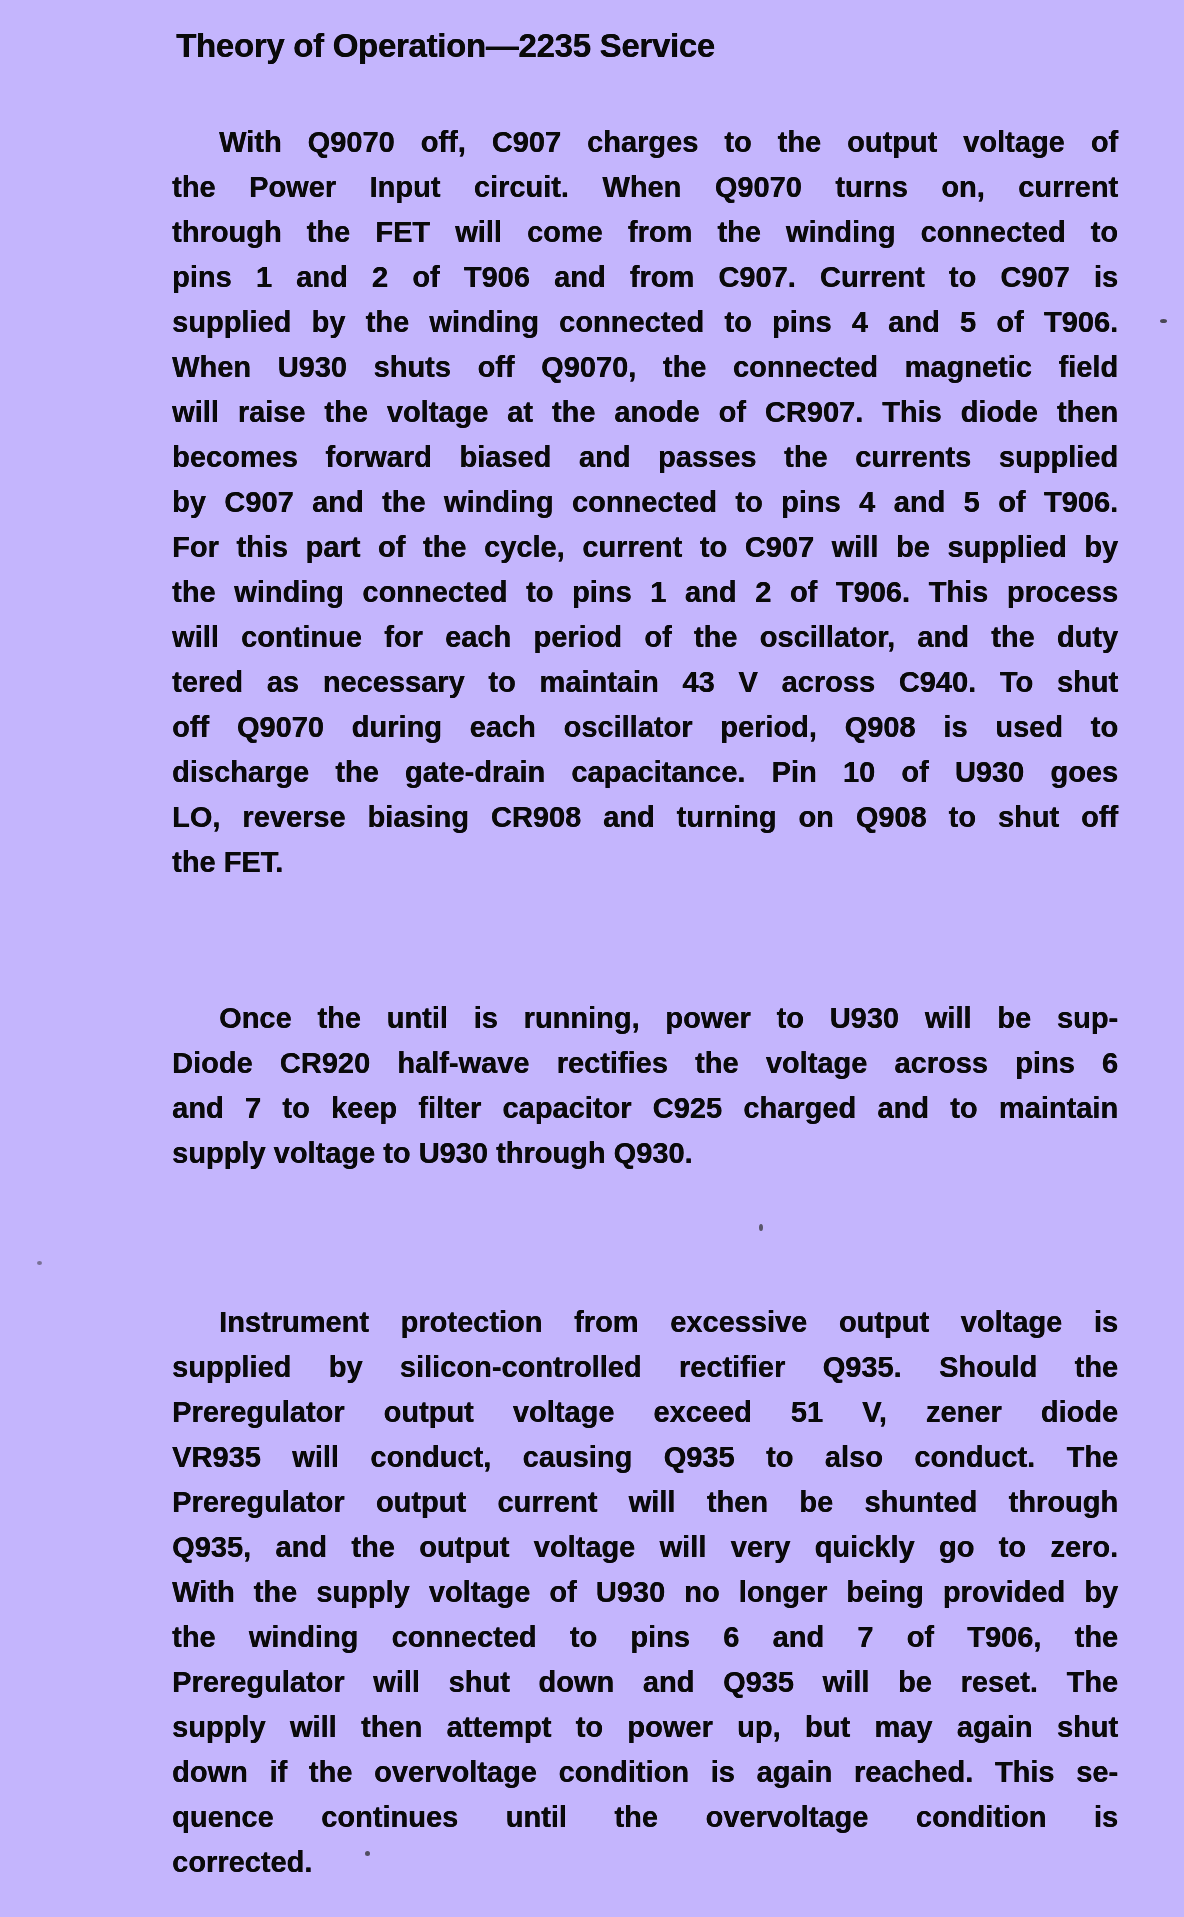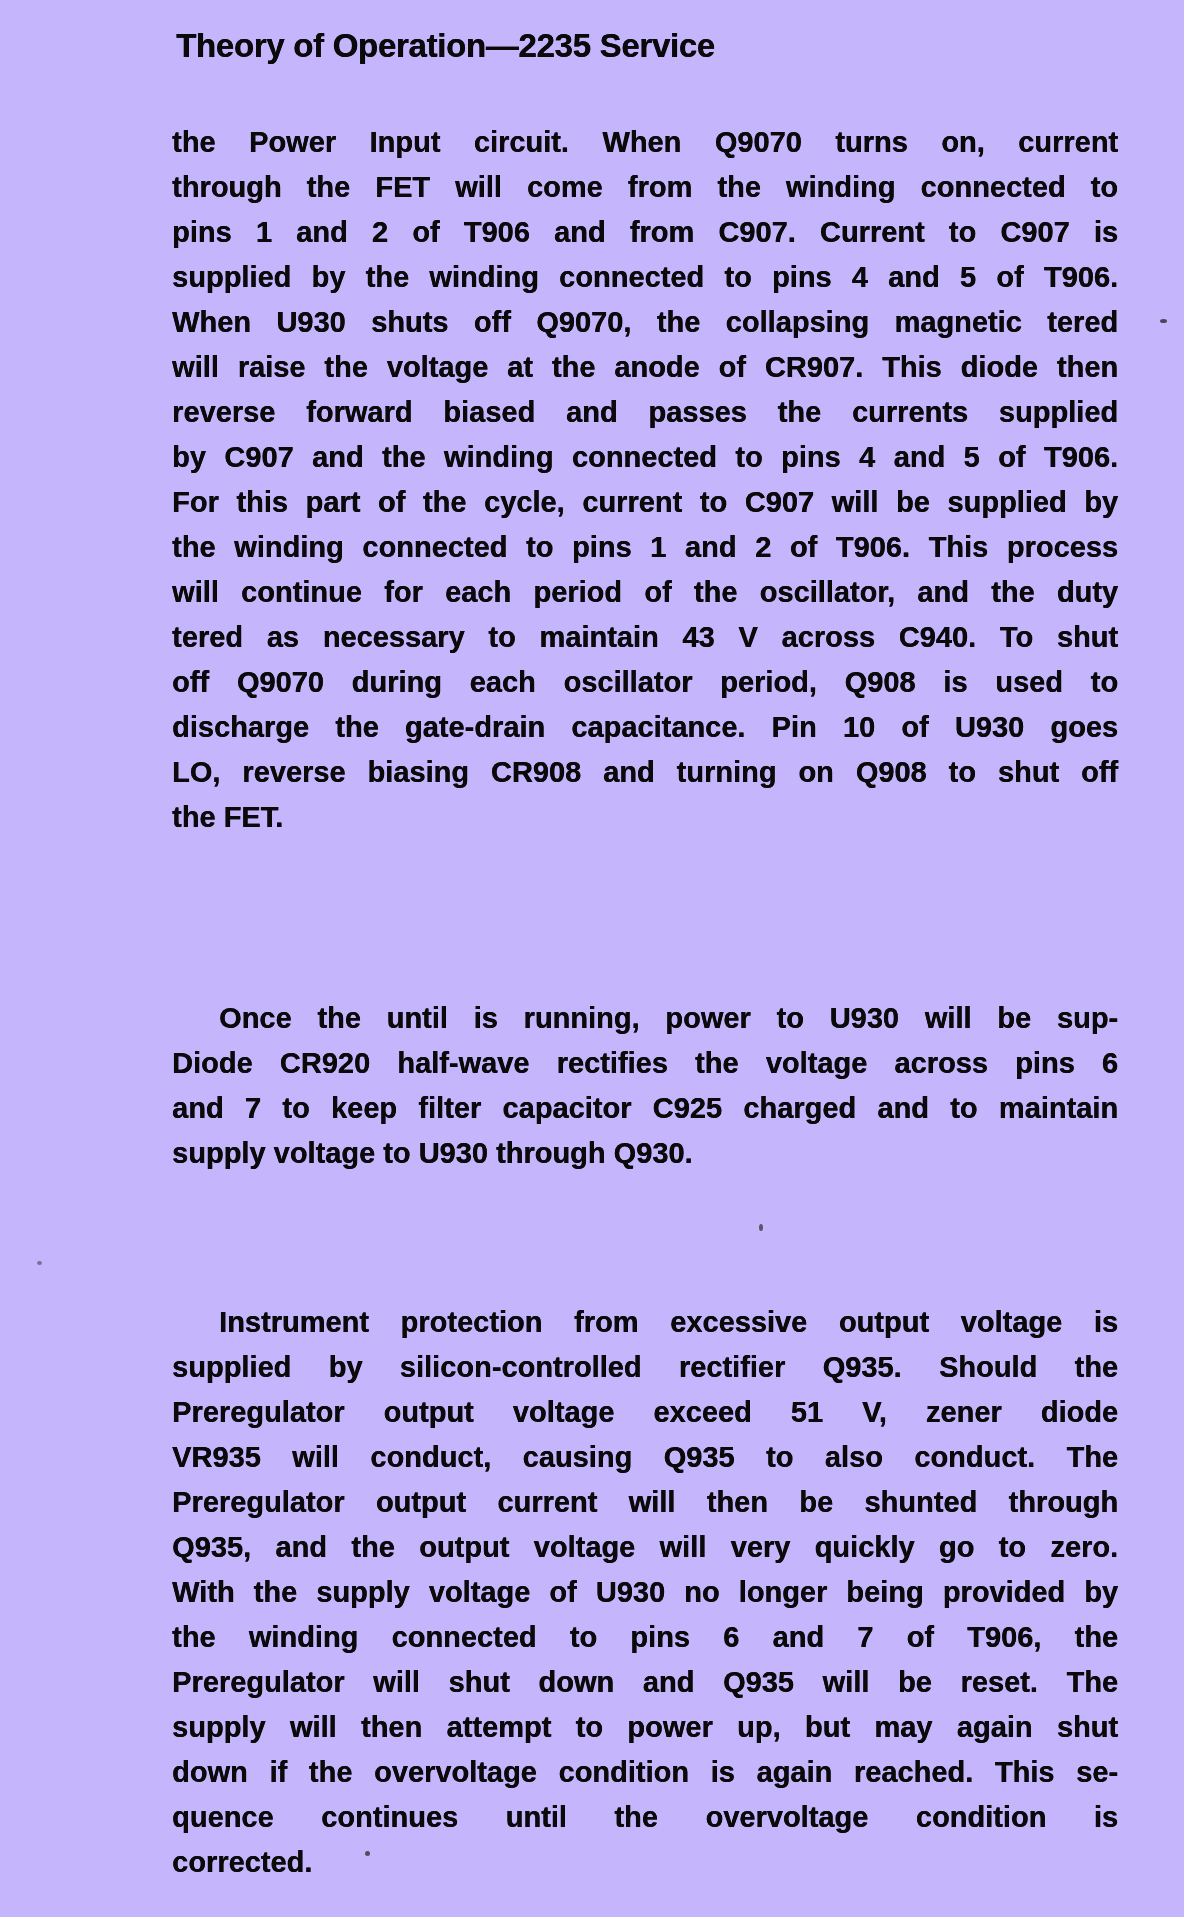--- a/index.html
+++ b/index.html
@@ -62,27 +62,28 @@
   #artifact-4 { left: 365px;  top: 1851px; width: 5px; height: 5px; opacity: 0.75; }
 </style>
 </head>
 <body>
 
 <div class="page">
 
   <div class="doc-header">Theory of Operation—2235 Service</div>
 
   <div class="para" id="para-1">
+      <div class="line first-line">With Q9070 off, C907 charges to the output voltage of</div>
       <div class="line">the Power Input circuit. When Q9070 turns on, current</div>
       <div class="line">through the FET will come from the winding connected to</div>
       <div class="line">pins 1 and 2 of T906 and from C907. Current to C907 is</div>
       <div class="line">supplied by the winding connected to pins 4 and 5 of T906.</div>
-      <div class="line">When U930 shuts off Q9070, the collapsing magnetic tered</div>
+      <div class="line">When U930 shuts off Q9070, the connected magnetic field</div>
       <div class="line">will raise the voltage at the anode of CR907. This diode then</div>
-      <div class="line">reverse forward biased and passes the currents supplied</div>
+      <div class="line">becomes forward biased and passes the currents supplied</div>
       <div class="line">by C907 and the winding connected to pins 4 and 5 of T906.</div>
       <div class="line">For this part of the cycle, current to C907 will be supplied by</div>
       <div class="line">the winding connected to pins 1 and 2 of T906. This process</div>
       <div class="line">will continue for each period of the oscillator, and the duty</div>
       <div class="line">tered as necessary to maintain 43 V across C940. To shut</div>
       <div class="line">off Q9070 during each oscillator period, Q908 is used to</div>
       <div class="line">discharge the gate-drain capacitance. Pin 10 of U930 goes</div>
       <div class="line">LO, reverse biasing CR908 and turning on Q908 to shut off</div>
       <div class="line para-last">the FET.</div>
     </div>

